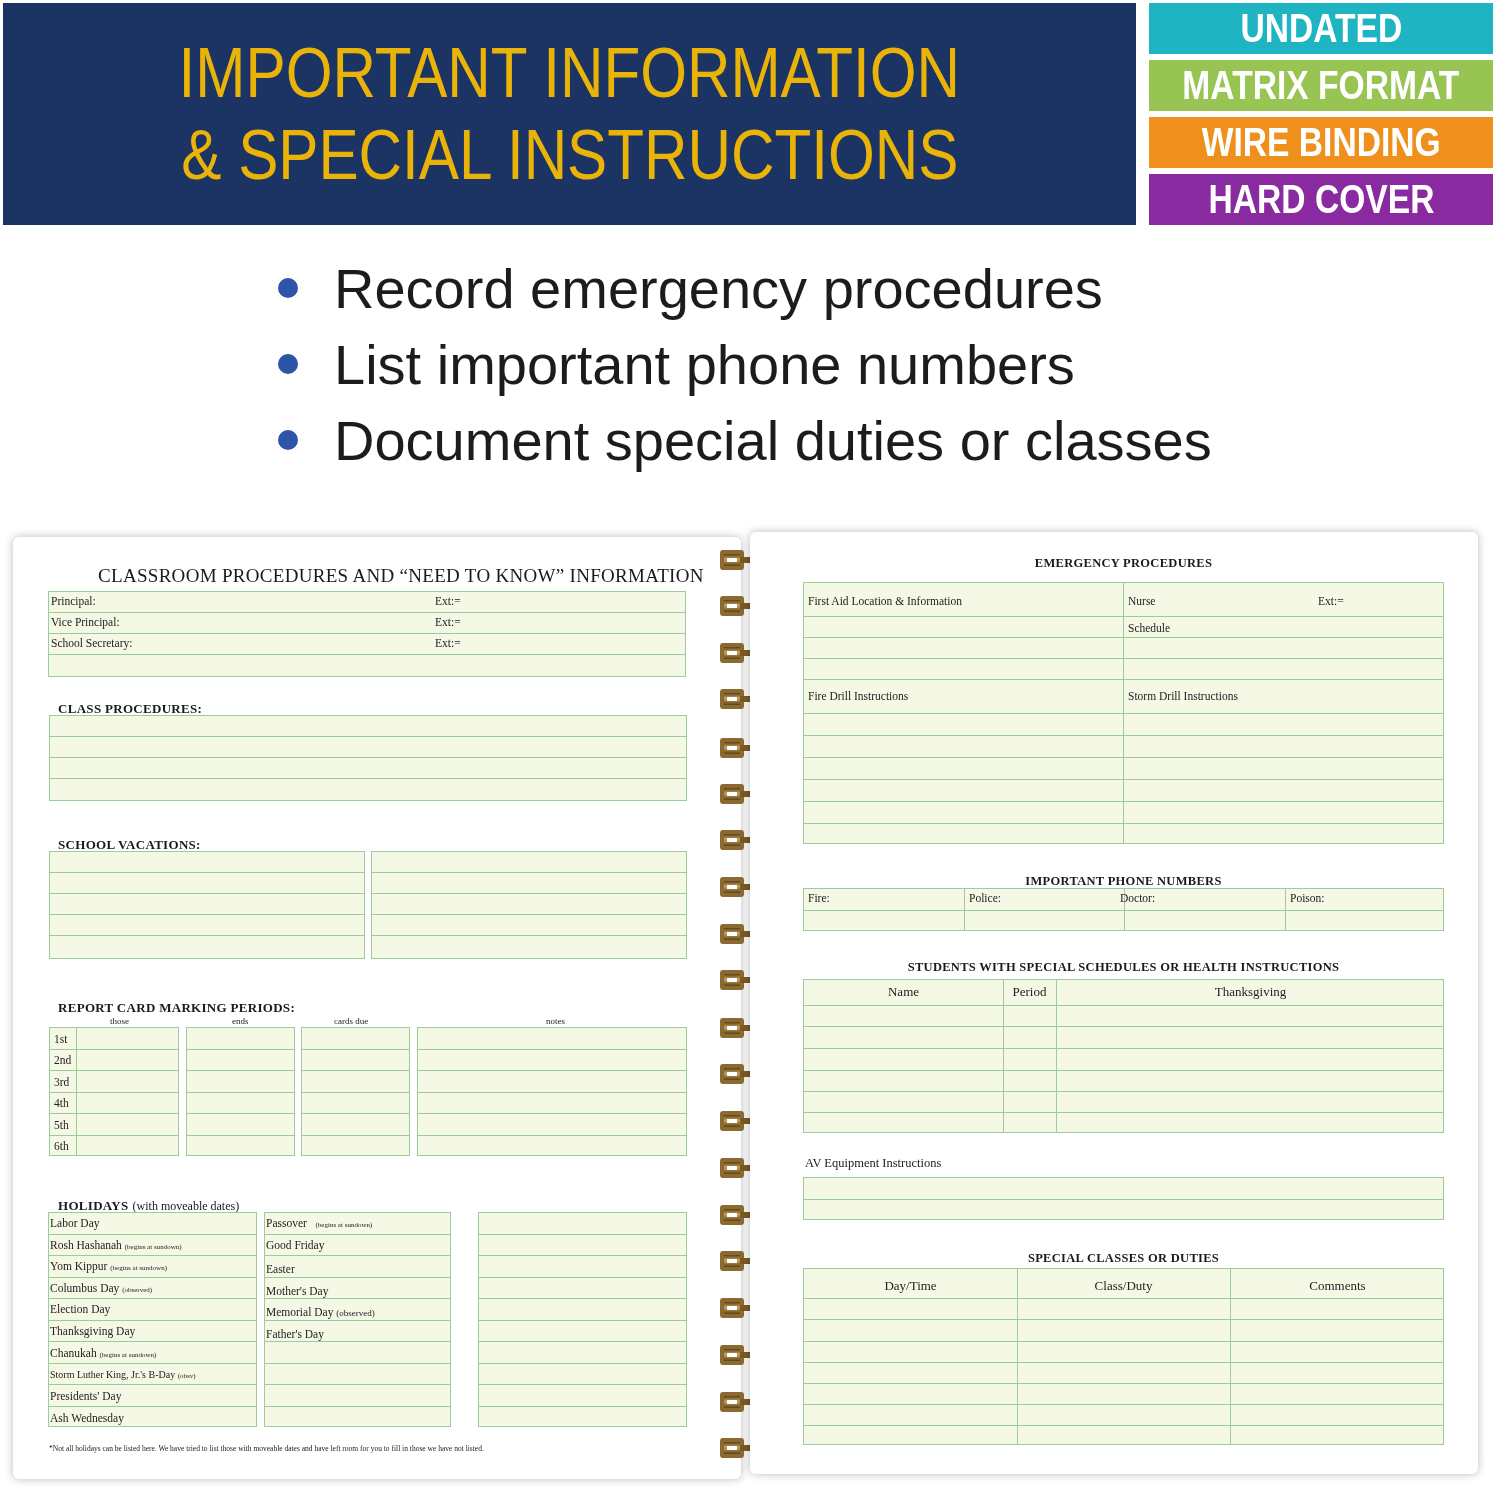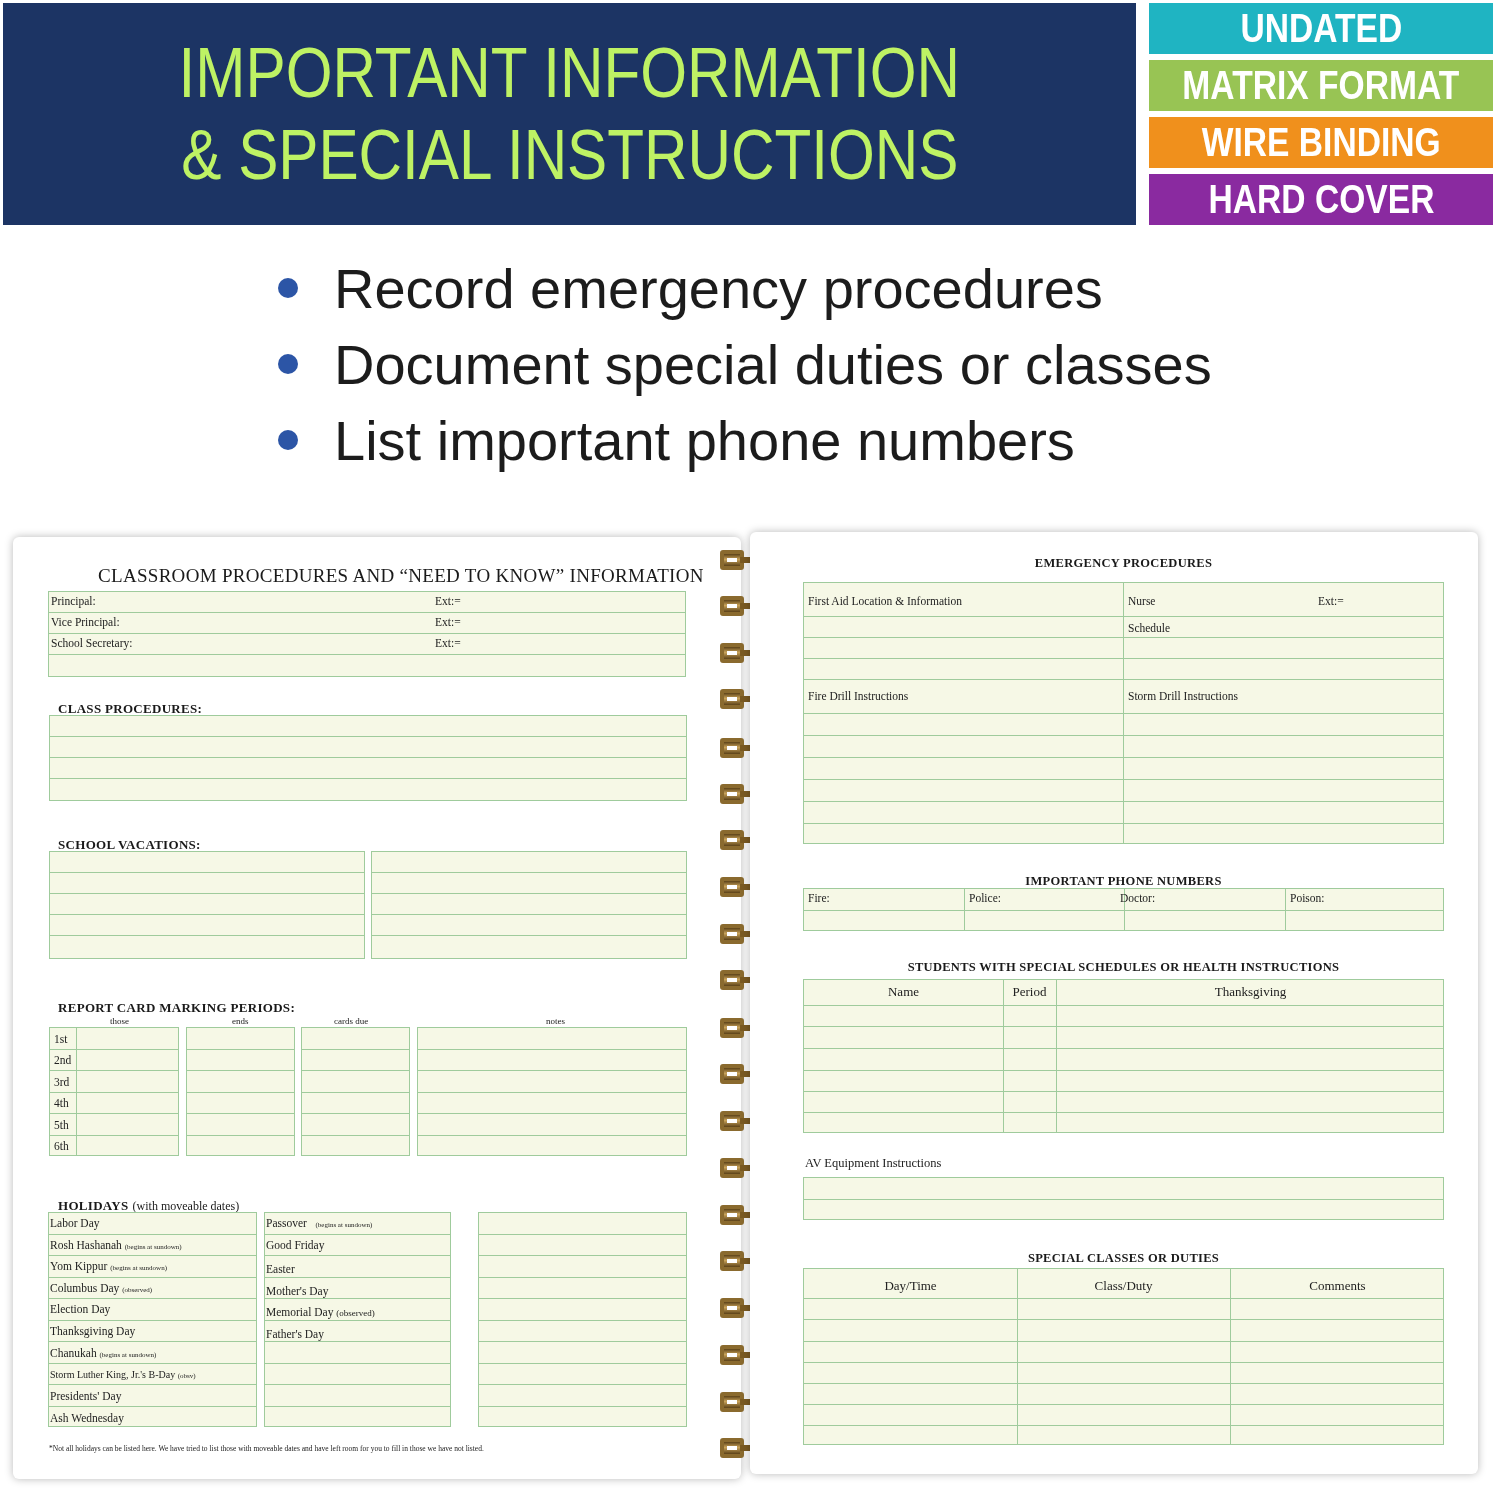--- a/index.html
+++ b/index.html
@@ -2,21 +2,21 @@
 <html><head>
 <meta charset="utf-8">
 <style>
   * { box-sizing: border-box; margin: 0; padding: 0; }
   html, body { width: 1500px; height: 1500px; background: #ffffff; overflow: hidden; }
   body { position: relative; font-family: "Liberation Serif", serif; color: #1a1a1a; }
 
   
   .banner {
     position: absolute; left: 3px; top: 3px; width: 1133px; height: 222px;
-    background: #1c3464; color: #bef264;
+    background: #1c3464; color: #eab308;
     font-family: "Liberation Sans", sans-serif;
     display: flex; flex-direction: column; align-items: center; justify-content: center;
   }
   .banner .line {
     font-size: 70px; line-height: 82px; letter-spacing: 0px;
     transform: scaleX(0.86); white-space: nowrap;
   }
   .tags { position: absolute; left: 1149px; top: 3px; width: 344px; }
   .tag {
     height: 51px; margin-bottom: 6px; color: #fff;
@@ -88,25 +88,25 @@
   <div class="tag" style="background:#8a2aa0"><span>HARD COVER</span></div>
 </div>
 
 <div class="bullets">
   <div class="bullet">
     <span class="dot"></span>
     <span class="txt">Record emergency procedures</span>
   </div>
   <div class="bullet">
     <span class="dot"></span>
-    <span class="txt">Document special duties or classes</span>
+    <span class="txt">List important phone numbers</span>
   </div>
   <div class="bullet">
     <span class="dot"></span>
-    <span class="txt">List important phone numbers</span>
+    <span class="txt">Document special duties or classes</span>
   </div>
 </div>
 
 <div class="page left">
   <div class="abs h-title" style="left:85px; top:28px;">CLASSROOM PROCEDURES AND “NEED TO KNOW” INFORMATION</div>
 
   <div class="grid" style="left:35px; top:54px; width:638px; height:86px;">
     <div class="hl" style="top:20px"></div>
     <div class="hl" style="top:41px"></div>
     <div class="hl" style="top:62px"></div>

